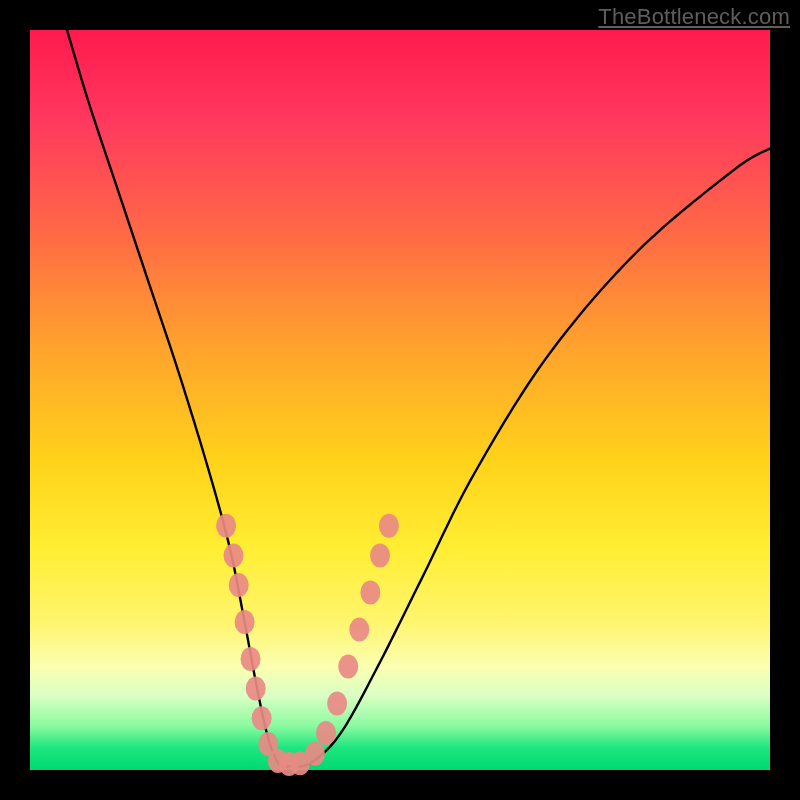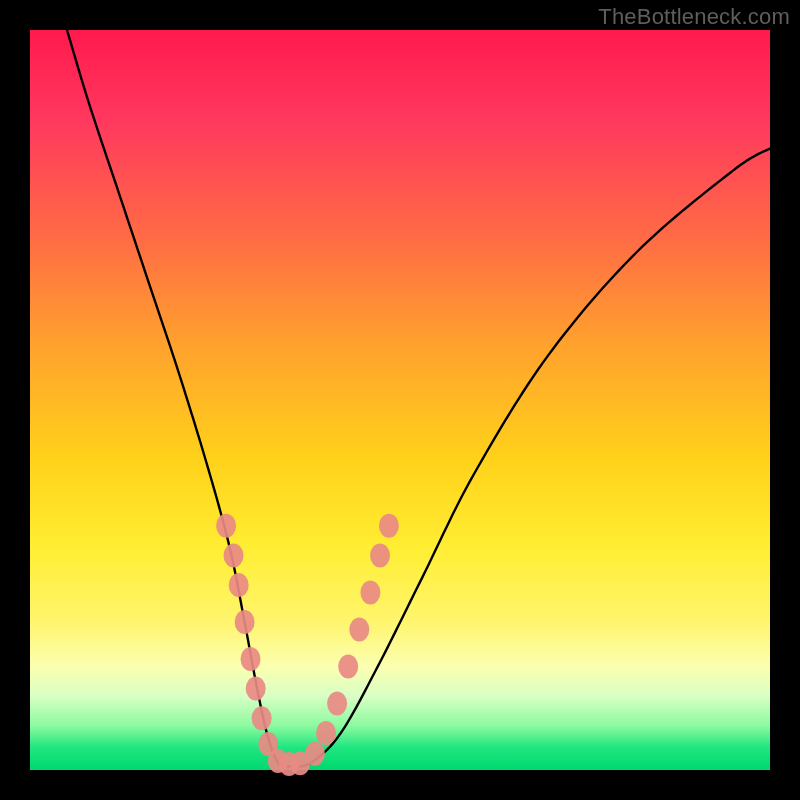--- a/index.html
+++ b/index.html
@@ -41,20 +41,21 @@
   }
   .watermark {
     position: absolute;
     top: 4px;
     right: 10px;
     color: #5e5e5e;
     font-size: 22px;
     font-weight: 500;
     letter-spacing: 0.2px;
     user-select: none;
+    text-decoration: underline;
   }
   svg.curve {
     position: absolute;
     left: 0; top: 0;
     width: 740px;
     height: 740px;
     overflow: visible;
   }
 </style>
 </head>

